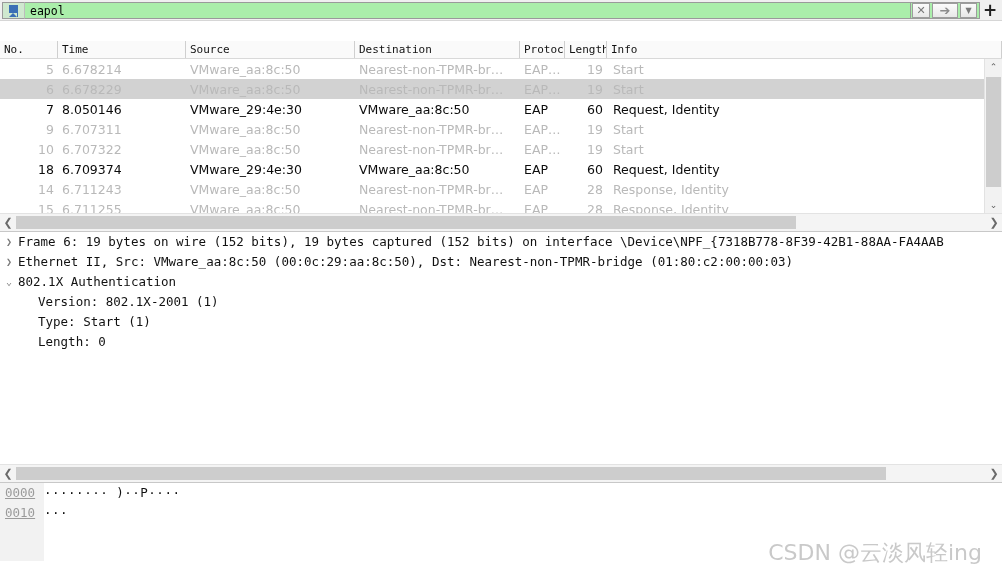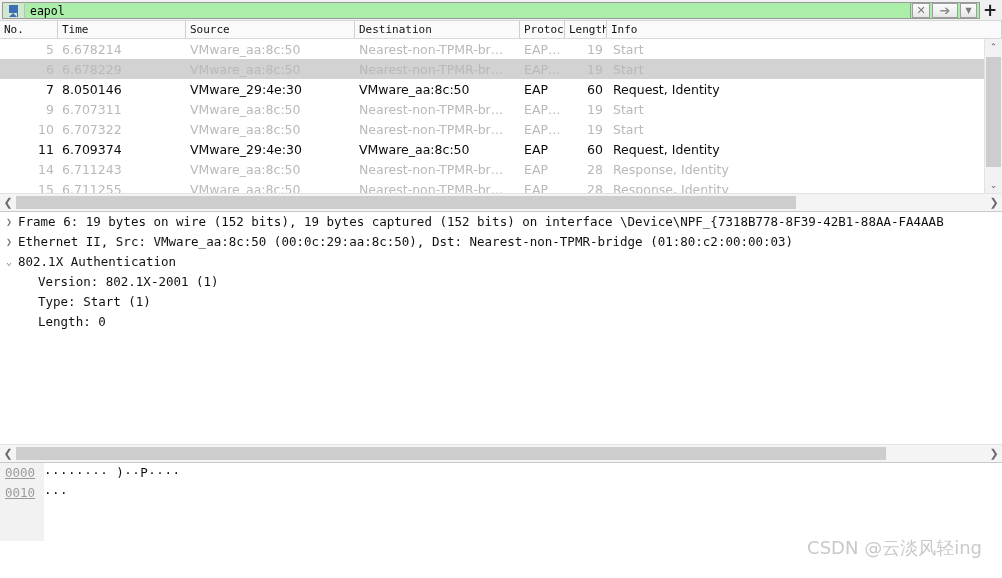--- a/index.html
+++ b/index.html
@@ -99,20 +99,21 @@
     font-weight: bold;
     line-height: 1;
   }
 
   
   .packet-list {
     height: 190px;
     position: relative;
     background: #fff;
     overflow: hidden;
+    margin-top: 20px;
   }
   .plist-head {
     height: 18px;
     display: flex;
     background: #fafafa;
     border-bottom: 1px solid #d9d9d9;
     font-family: "DejaVu Sans Mono", monospace;
     font-size: 11px;
     color: #111;
     box-sizing: border-box;
@@ -286,23 +287,23 @@
   }
   .brow .asc {
     color: #111;
     letter-spacing: 0.5px;
   }
 
   
   .watermark {
     position: absolute;
     right: 20px;
-    bottom: 18px;
+    bottom: 10px;
     font-family: "DejaVu Sans", sans-serif;
-    font-size: 18px;
+    font-size: 22px;
     color: #c9c9c9;
     white-space: nowrap;
   }
 </style>
 </head>
 <body>
 
 <div class="filter-bar">
   <div class="bookmark-btn">
     <div class="bookmark-glyph"></div>
@@ -368,21 +369,21 @@
       <div class="prow dim">
         <div class="cell c-no">10</div>
         <div class="cell c-time">6.707322</div>
         <div class="cell c-src">VMware_aa:8c:50</div>
         <div class="cell c-dst">Nearest-non-TPMR-br…</div>
         <div class="cell c-prot">EAPOL</div>
         <div class="cell c-len">19</div>
         <div class="cell c-info">Start</div>
       </div>
       <div class="prow dark">
-        <div class="cell c-no">11</div>
+        <div class="cell c-no">18</div>
         <div class="cell c-time">6.709374</div>
         <div class="cell c-src">VMware_29:4e:30</div>
         <div class="cell c-dst">VMware_aa:8c:50</div>
         <div class="cell c-prot">EAP</div>
         <div class="cell c-len">60</div>
         <div class="cell c-info">Request, Identity</div>
       </div>
       <div class="prow dim">
         <div class="cell c-no">14</div>
         <div class="cell c-time">6.711243</div>

